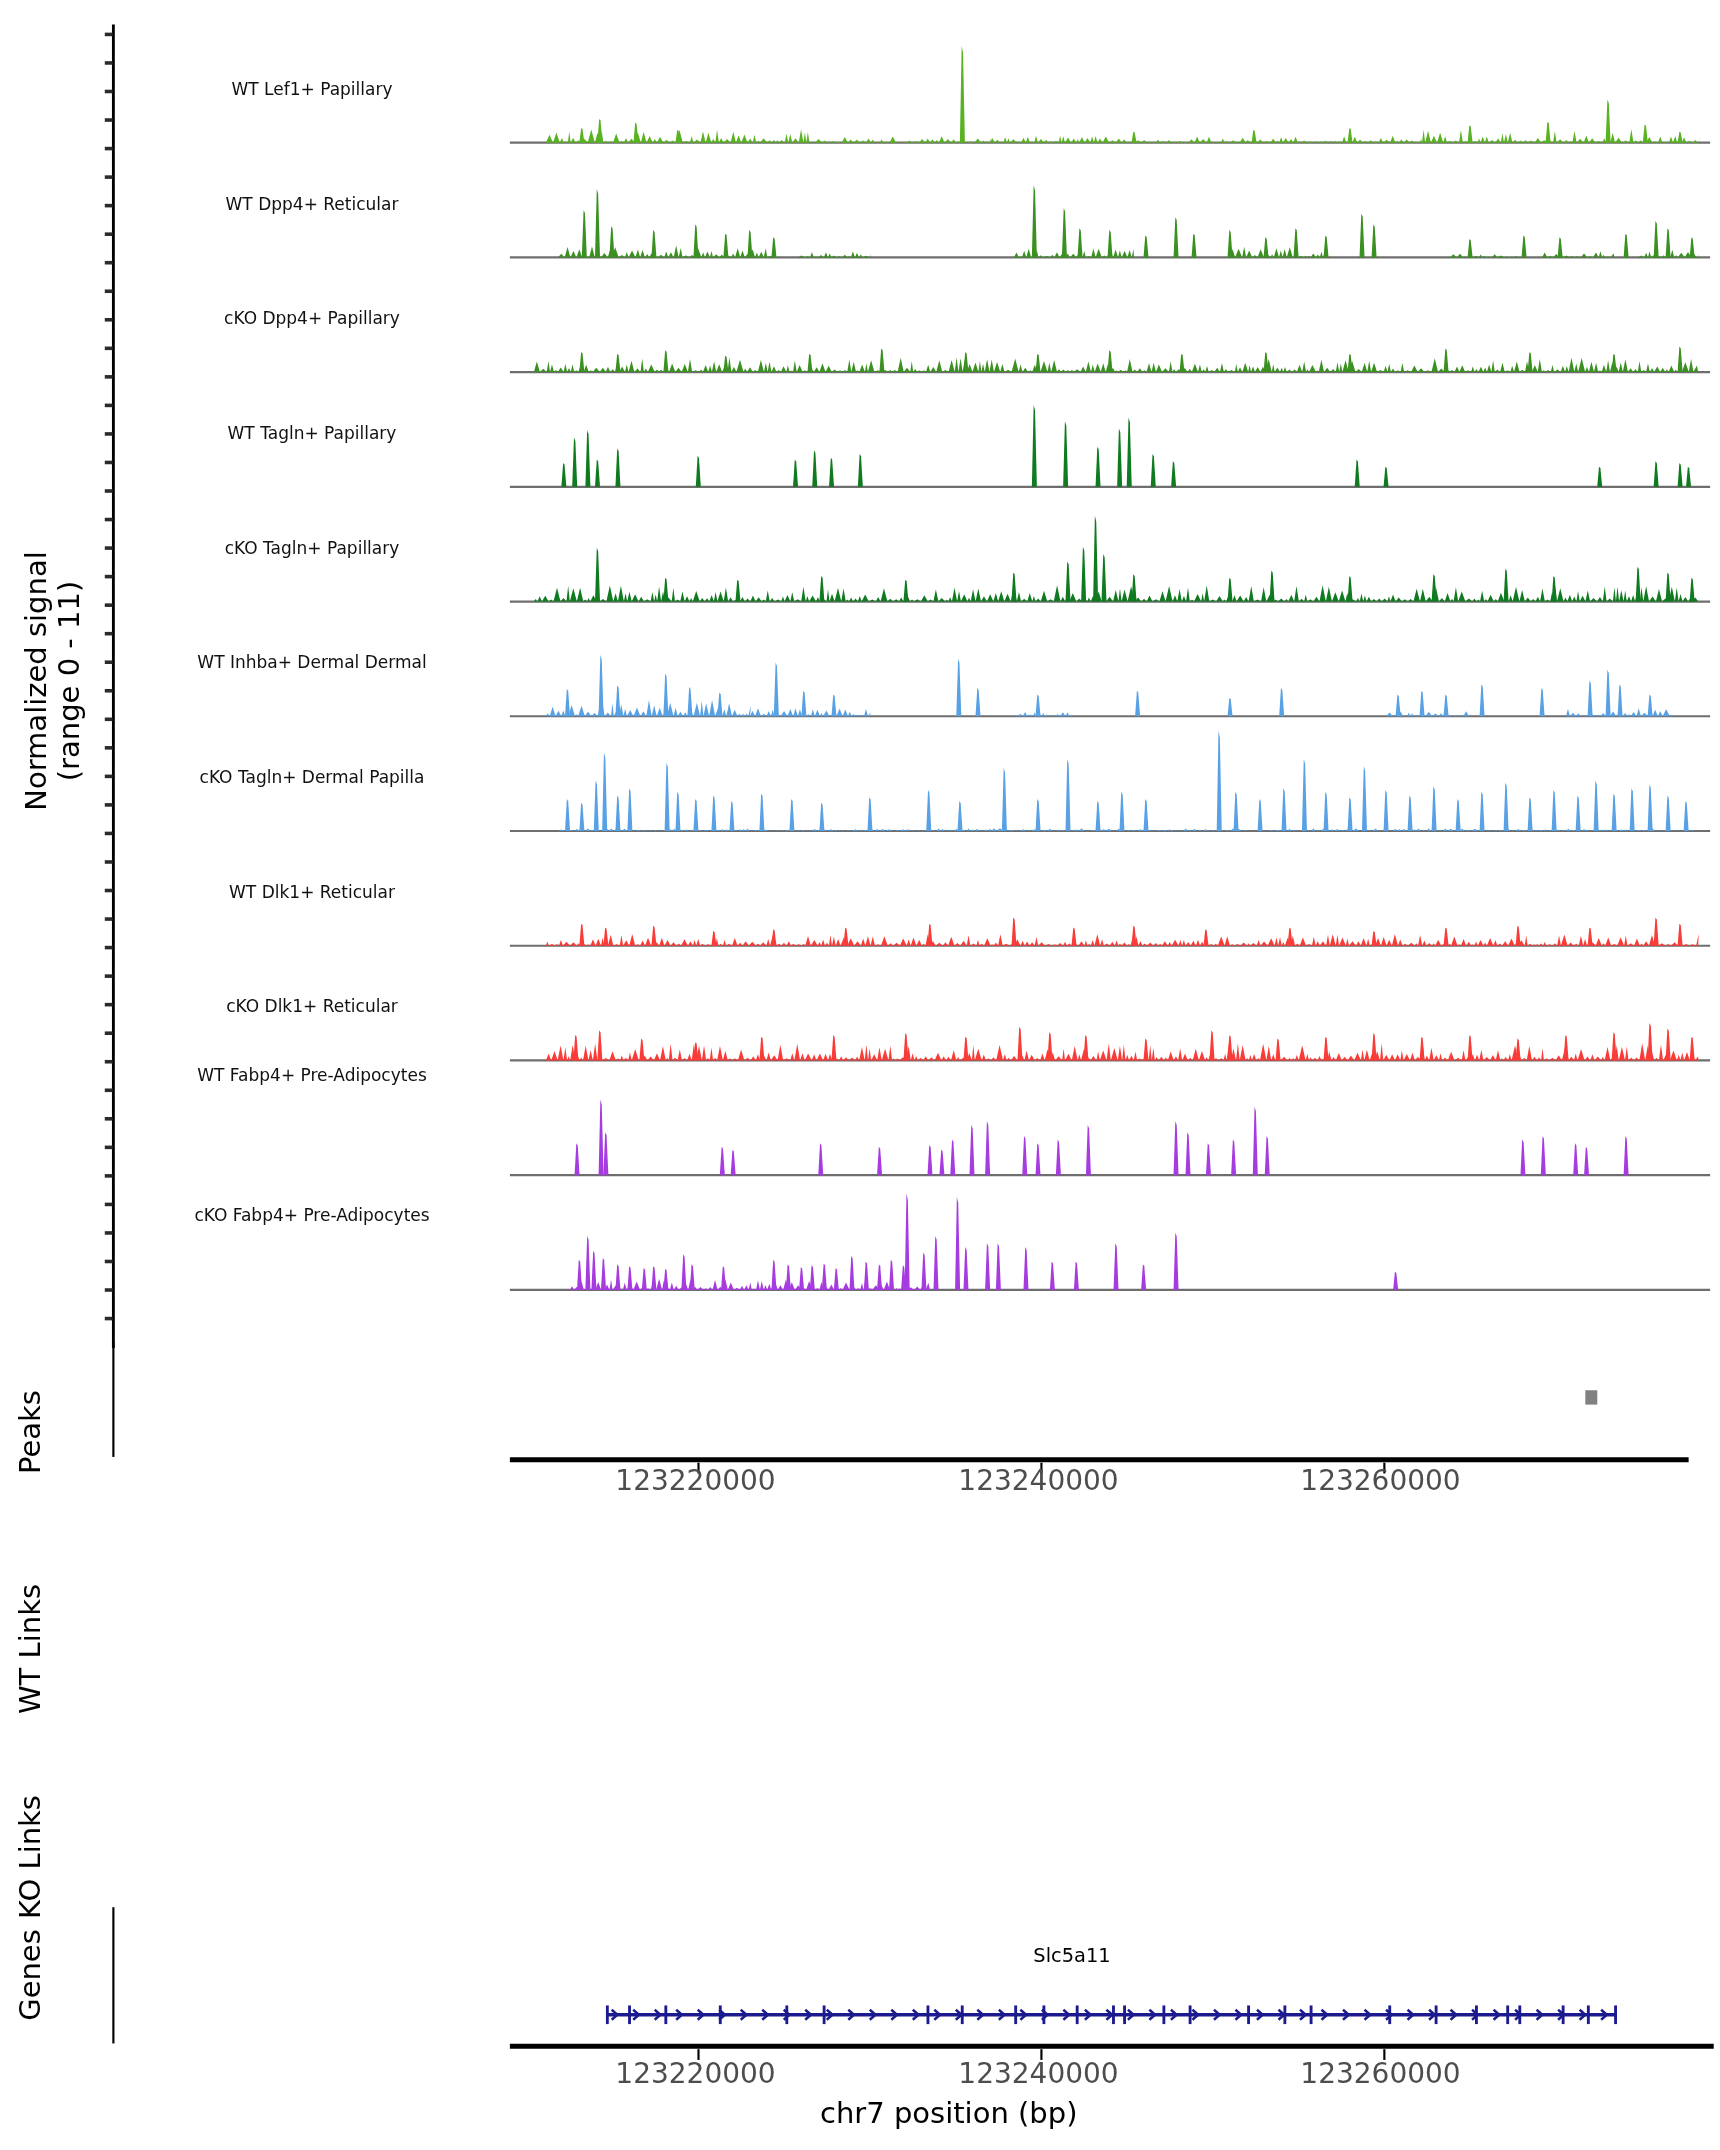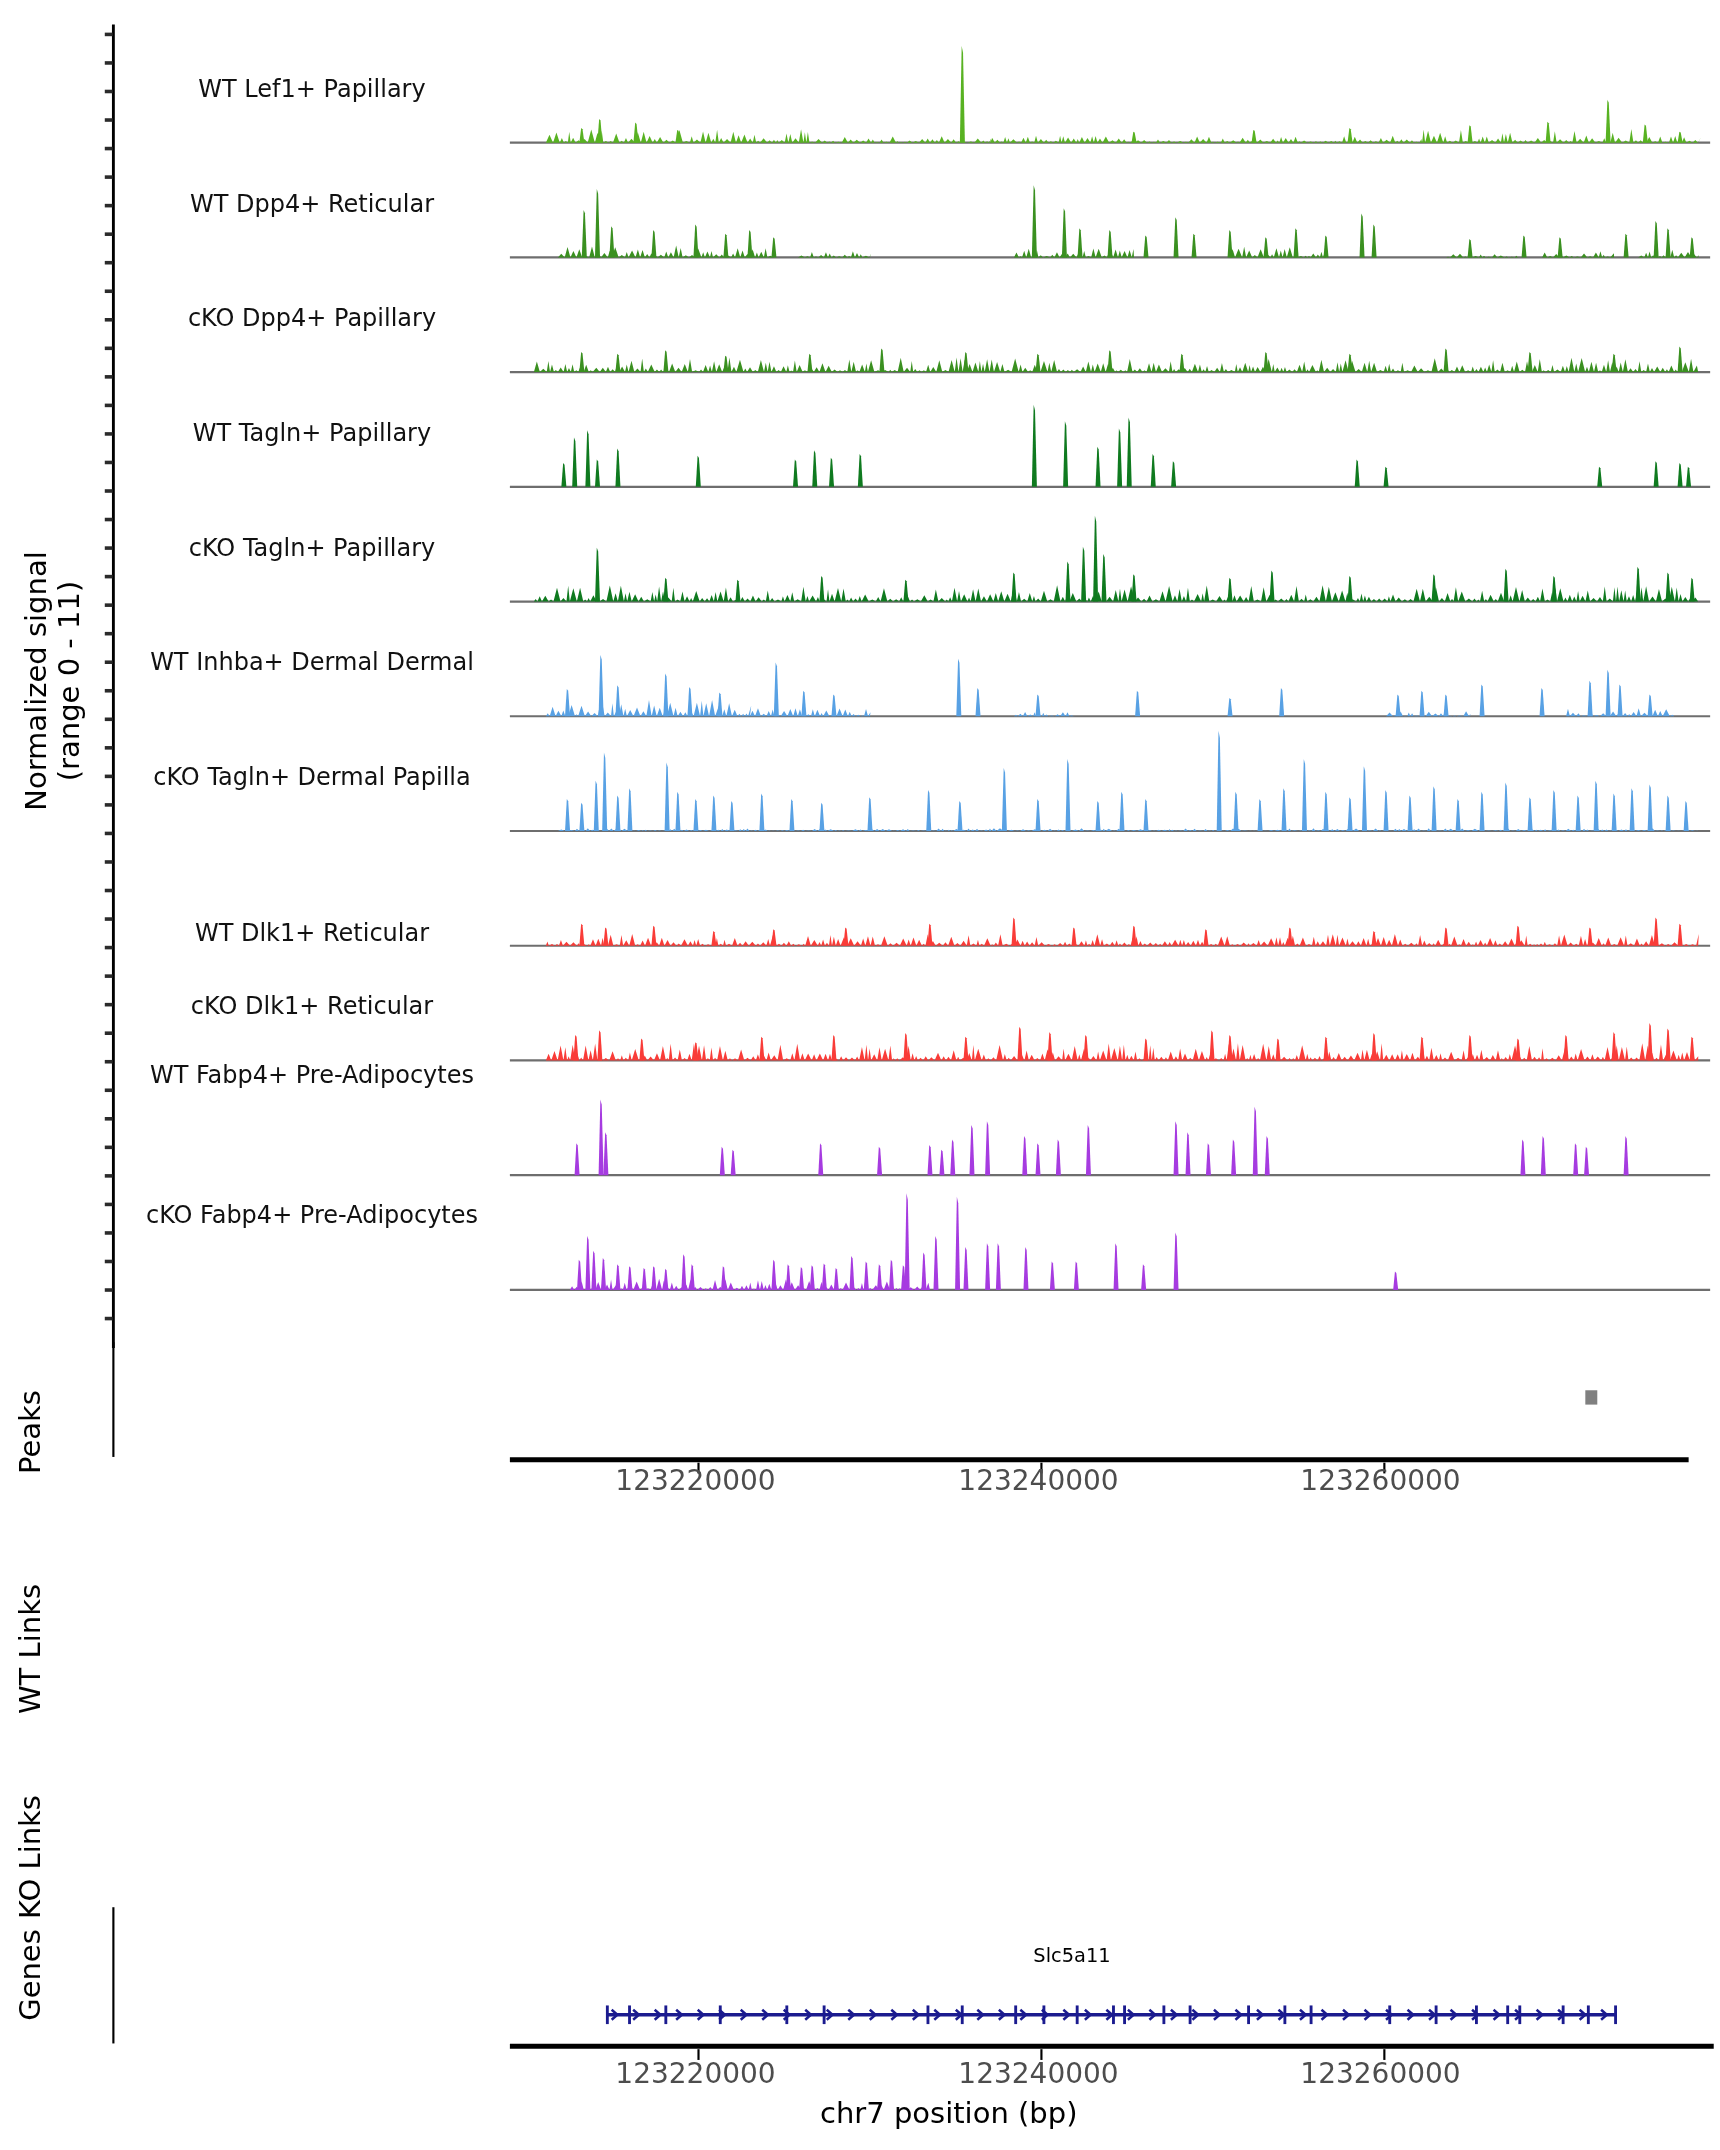--- a/index.html
+++ b/index.html
@@ -1,19 +1,19 @@
 <!DOCTYPE html>
 <html style="font-size:11.5px"><head>
 <meta charset="utf-8">
 <style>
   html,body{margin:0;padding:0;background:#fff;}
   .page{position:relative;width:1721px;height:2151px;background:#fff;overflow:hidden;
         font-family:"DejaVu Sans","Liberation Sans",sans-serif;}
   .abs{position:absolute;}
-  .track-label{left:43px;width:538px;height:30px;text-align:center;font-size:24px;color:#111;
+  .track-label{left:43px;width:538px;height:30px;text-align:center;font-size:17px;color:#111;
                line-height:30px;white-space:nowrap;}
   .tick-label{width:287px;height:27px;text-align:center;font-size:28px;color:#4d4d4d;line-height:27px;}
   .rot{transform:rotate(-90deg);text-align:center;font-size:29px;color:#000;white-space:nowrap;}
   .ylab{width:645px;height:34px;line-height:34px;left:0;}
   .seclab{width:502px;height:34px;line-height:34px;}
   .xlabel{left:820px;top:2096px;width:574px;text-align:left;font-size:29px;color:#000;}
   .genename{left:893px;top:1944px;width:358px;text-align:center;font-size:19.4px;color:#000;}
   svg{position:absolute;left:0;top:0;}
 </style>
 </head>
@@ -471,21 +471,21 @@
   <div class="abs rot ylab" style="left:-287px;top:664px;">Normalized signal</div>
   <div class="abs rot ylab" style="left:-254px;top:664px;">(range 0 - 11)</div>
 
   <div class="abs track-label" style="top:74px">WT Lef1+ Papillary</div>
   <div class="abs track-label" style="top:189px">WT Dpp4+ Reticular</div>
   <div class="abs track-label" style="top:303px">cKO Dpp4+ Papillary</div>
   <div class="abs track-label" style="top:418px">WT Tagln+ Papillary</div>
   <div class="abs track-label" style="top:533px">cKO Tagln+ Papillary</div>
   <div class="abs track-label" style="top:647px">WT Inhba+ Dermal Dermal</div>
   <div class="abs track-label" style="top:762px">cKO Tagln+ Dermal Papilla</div>
-  <div class="abs track-label" style="top:918px">WT Dlk1+ Reticular</div>
+  <div class="abs track-label" style="top:877px">WT Dlk1+ Reticular</div>
   <div class="abs track-label" style="top:991px">cKO Dlk1+ Reticular</div>
   <div class="abs track-label" style="top:1060px">WT Fabp4+ Pre-Adipocytes</div>
   <div class="abs track-label" style="top:1200px">cKO Fabp4+ Pre-Adipocytes</div>
 
   <div class="abs rot seclab" style="left:-221px;top:1415px;">Peaks</div>
   <div class="abs rot seclab" style="left:-221px;top:1632px;">WT Links</div>
   <div class="abs rot seclab" style="left:-221px;top:1840px;">KO Links</div>
   <div class="abs rot seclab" style="left:-221px;top:1958px;">Genes</div>
 
   <div class="abs tick-label" style="left:552px;top:1467px">123220000</div>

